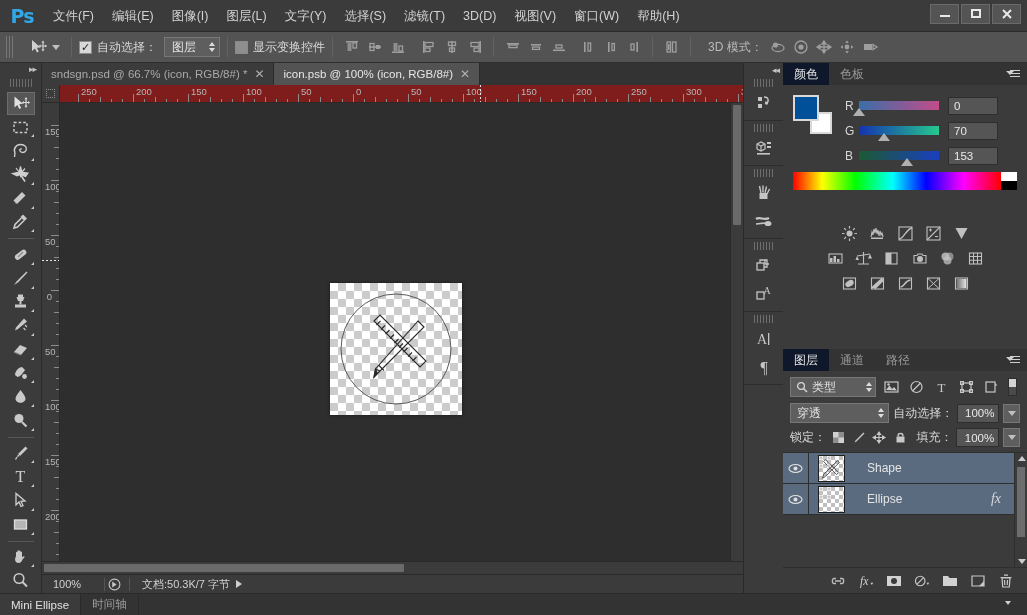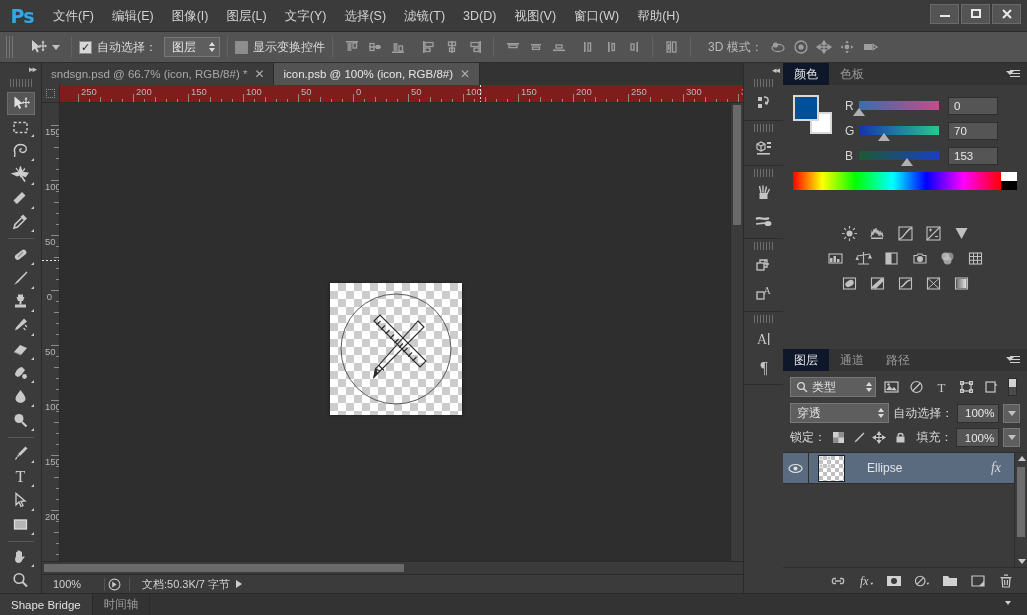--- a/index.html
+++ b/index.html
@@ -1156,20 +1156,44 @@
             <div class="pct-field">100%</div>
             <div class="pct-btn">
                 <span class="caret-dn"></span>
               </div>
           </div>
         </div>
 
         <div class="layerlist">
 
 
+          <div class="layer-row selected">
+            <div class="eyecell">
+              <svg width="15" height="11" viewBox="0 0 15 11">
+                  <ellipse cx="7.5" cy="5.5" rx="6.5" ry="4" fill="none" stroke="#e0e0e0" stroke-width="1.2"></ellipse>
+                  <circle cx="7.5" cy="5.5" r="2" fill="#e0e0e0"></circle>
+                </svg>
+            </div>
+            <div class="lthumb">
+              <svg viewBox="0 0 27 27">
+                  <g stroke="#333" stroke-width=".9" fill="none">
+                    <path d="M5 6 L7 4 L21 18 L19 20 Z"></path>
+                    <path d="M20 5 L22 7 L7 22 L4 24 L5 20 Z"></path>
+                  </g>
+                </svg>
+              <svg class="vecbadge" viewBox="0 0 12 12">
+                  <rect x="2" y="2" width="8" height="8" fill="none" stroke="#c8c8c8" stroke-width="1"></rect>
+                  <rect x="0.5" y="0.5" width="2.5" height="2.5" fill="#c8c8c8"></rect>
+                  <rect x="9" y="0.5" width="2.5" height="2.5" fill="#c8c8c8"></rect>
+                  <rect x="0.5" y="9" width="2.5" height="2.5" fill="#c8c8c8"></rect>
+                  <rect x="9" y="9" width="2.5" height="2.5" fill="#c8c8c8"></rect>
+                </svg>
+            </div>
+            <span class="layer-name" style="margin-left:22px">Shape</span>
+          </div>
 
           <div class="layer-row selected">
             <div class="eyecell">
               <svg width="15" height="11" viewBox="0 0 15 11">
                   <ellipse cx="7.5" cy="5.5" rx="6.5" ry="4" fill="none" stroke="#e0e0e0" stroke-width="1.2"></ellipse>
                   <circle cx="7.5" cy="5.5" r="2" fill="#e0e0e0"></circle>
                 </svg>
             </div>
             <div class="lthumb">
               <svg class="vecbadge" viewBox="0 0 12 12">
@@ -1232,19 +1256,19 @@
                 <path d="M4 4 L12 4 L11.3 13 L4.7 13 Z" fill="none" stroke="#c8c8c8" stroke-width="1.2"></path>
                 <path d="M2.5 3.5 L13.5 3.5 M6 1.2 L10 1.2 M6.5 6 L6.8 11 M9.5 6 L9.2 11" stroke="#c8c8c8" stroke-width="1.2"></path>
               </svg>
           </div>
         </div>
       </div>
     </div>
   </div>
 
   <div class="bottombar">
-    <div class="btab active">Shape Bridge</div>
+    <div class="btab active">Mini Ellipse</div>
     <div class="btab">时间轴</div>
     <div class="bfill">
       <div class="bmenu"><span class="tri"></span><span class="bars"></span></div>
     </div>
   </div>
 </div>
 
 </body></html>

